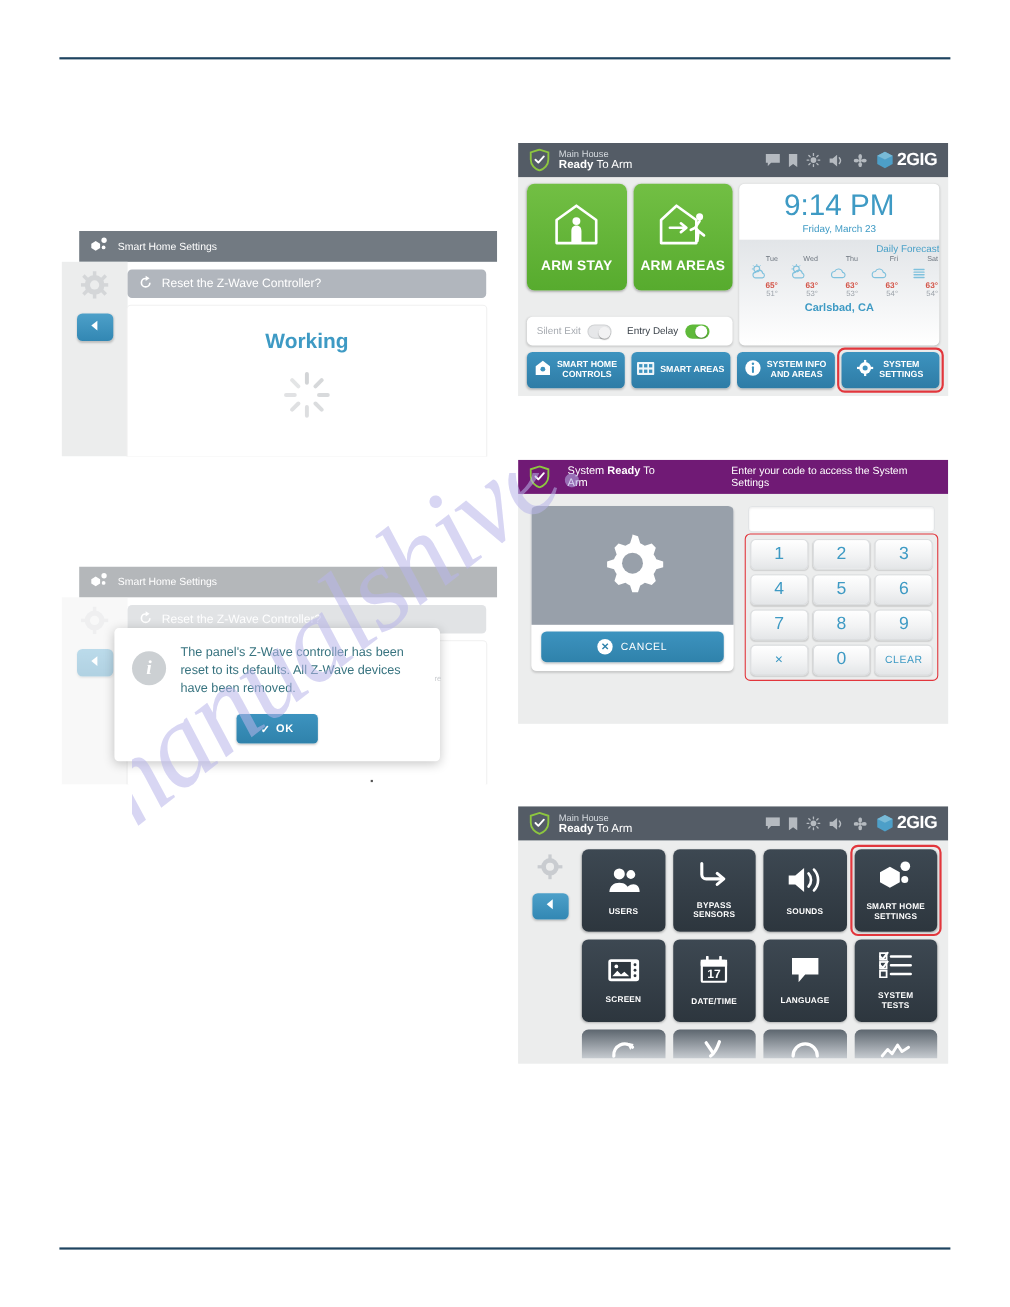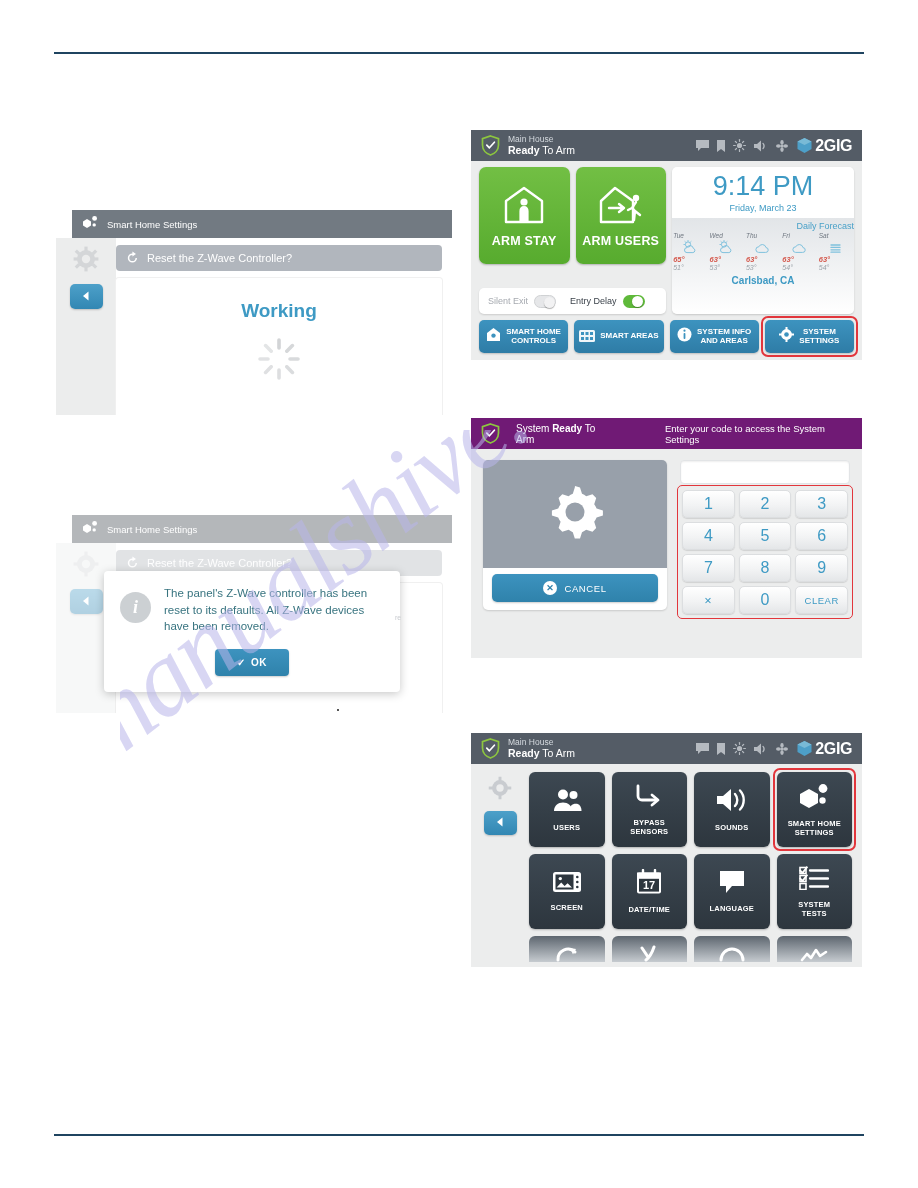--- a/index.html
+++ b/index.html
@@ -87,21 +87,21 @@
   .sw.on i { left:9px; }
 
   
   .wx-col { width:182px; display:flex; flex-direction:column; border-radius:5px; overflow:hidden; box-shadow:0 1px 2px rgba(0,0,0,.16); }
   .wx-clock { background:#fff; padding:6px 0 5px; text-align:center; }
   .wx-time { font-size:27px; color:#3e9ac4; letter-spacing:0px; line-height:1; }
   .wx-date { font-size:9px; color:#3e9ac4; margin-top:3px; }
   .wx-fore { background:linear-gradient(180deg,#e2e5e8 0%,#ffffff 100%); flex:1; padding:3px 0 4px; }
   .wx-fore-title { text-align:right; font-size:9px; color:#4aa1c8; }
   .wx-days { display:flex; justify-content:space-around; margin-top:1px; }
-  .wx-day { text-align:left; width:34px;font-style:italic; }
+  .wx-day { text-align:right; width:34px; }
   .wx-dn { font-size:6.5px; color:#6f7780; }
   .wx-ic { height:16px; display:flex; align-items:center; justify-content:center; }
   .wx-hi { font-size:7.5px; color:#d4564a; font-weight:bold; }
   .wx-lo { font-size:7px; color:#9aa1a8; }
   .wx-city { text-align:center; font-size:10px; color:#3e9ac4; font-weight:bold; margin-top:4px; }
 
   
   .home-actions { display:flex; gap:6px; margin-top:6px; height:33px; }
   .act {
     flex:1; border-radius:5px; display:flex; align-items:center; justify-content:center; gap:5px;
@@ -421,21 +421,21 @@
           </div>
           <div class="arm-btn">
             <span>
               <svg width="48" height="42" viewBox="0 0 48 42">
                   <path d="M18 4 L36 17 V38 H4 V17 Z" fill="none" stroke="#fff" stroke-width="2.4" stroke-linejoin="round"></path>
                   <path d="M12 24 H26 M22 20 L27 24 L22 28" stroke="#fff" stroke-width="2.4" fill="none" stroke-linecap="round" stroke-linejoin="round"></path>
                   <circle cx="39" cy="14" r="3.2" fill="#fff"></circle>
                   <path d="M39 18 l-4 6 3 3 -1 9 M35 24 l-4 2 M38 27 l5 4" stroke="#fff" stroke-width="2.4" fill="none" stroke-linecap="round"></path>
                 </svg>
             </span>
-            <span class="lbl">ARM USERS</span>
+            <span class="lbl">ARM AREAS</span>
           </div>
         </div>
         <div class="toggles">
           <div class="tg">
             <span class="tg-label off">Silent Exit</span>
             <span class="sw off">
                 <i></i>
               </span>
           </div>
           <div class="tg" style="margin-left:6px;">

